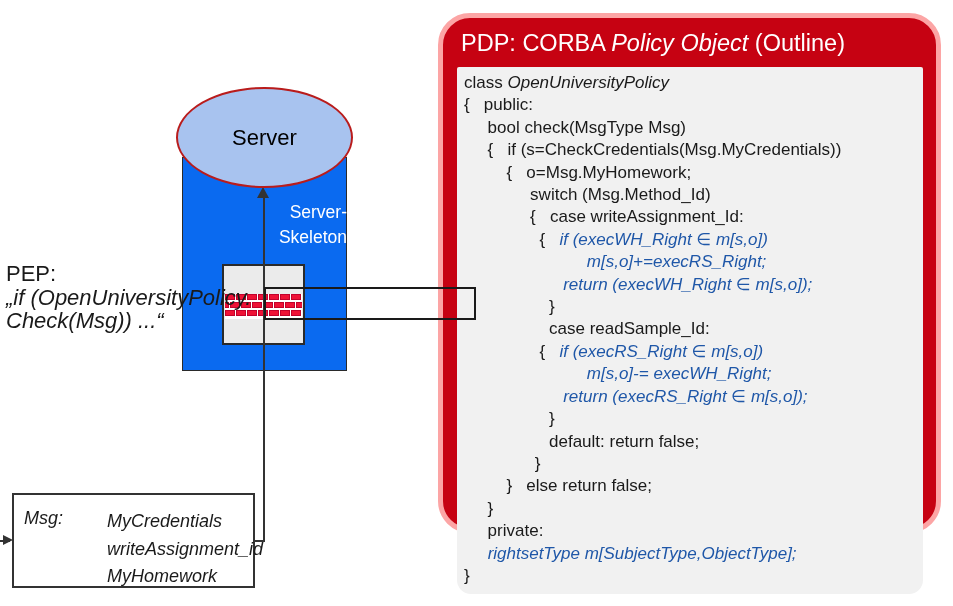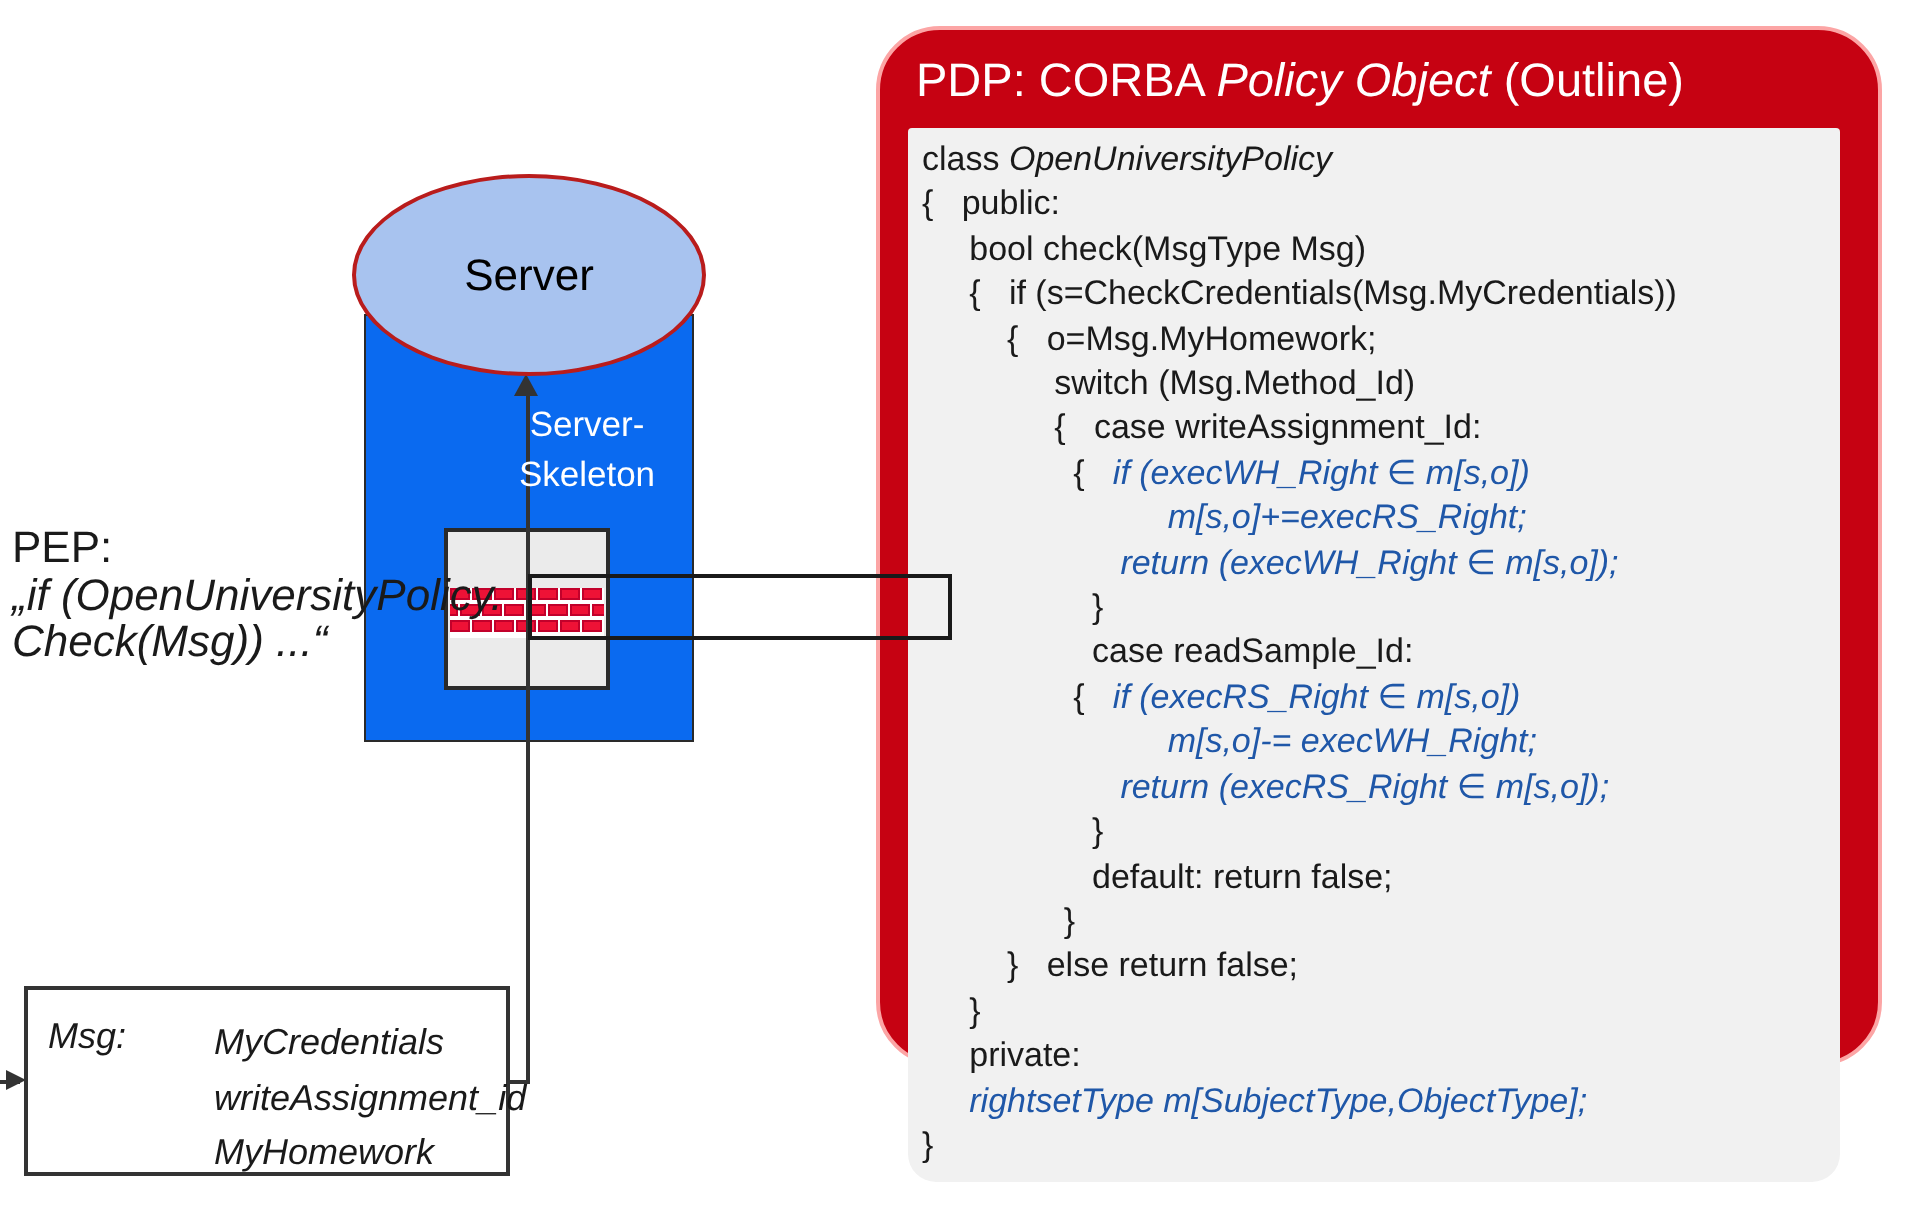--- a/index.html
+++ b/index.html
@@ -22,22 +22,22 @@
     display:flex;align-items:center;justify-content:center;
     font-size:22px;color:#000;
   }
 
   
   .skeleton-rect{
     left:182px;top:157px;width:165px;height:214px;
     background:var(--skeleton-blue);border:1px solid #2a2a2a;z-index:5;
   }
   .skeleton-label{
-    left:182px;top:200px;width:165px;text-align:center;color:#fff;
-    font-size:17.5px;line-height:25px;z-index:26;margin-left:29px;
+    left:182px;top:200px;width:165px;text-align:right;color:#fff;
+    font-size:17.5px;line-height:25px;z-index:26;
   }
 
   
   .firewall-box{
     left:222px;top:264px;width:83px;height:81px;
     background:#EBEBEB;border:2px solid #2a2a2a;z-index:15;
   }
   .brick-wall{
     left:225px;top:294px;width:77px;height:25px;z-index:16;
     background:#fff;overflow:hidden;
@@ -73,21 +73,21 @@
     left:12px;top:493px;width:243px;height:95px;background:#fff;
     border:2px solid #333;z-index:22;display:flex;
     padding:13px 0 0 10px;font-size:18px;font-style:italic;gap:44px;
   }
   .msg-label{width:46px;}
   .msg-items div{line-height:27.5px;}
 
   
   .pdp-panel{
     left:438px;top:13px;width:503px;height:520px;
-    background:var(--pdp-red);border:2px solid #fca5a5;border-radius:32px;z-index:10;
+    background:var(--pdp-red);border:5px solid #fca5a5;border-radius:32px;z-index:10;
   }
   .pdp-title{
     position:absolute;left:18px;top:12px;color:#fff;font-size:23.5px;white-space:pre;
   }
   .pdp-title .it{font-style:italic;}
   .code-box{
     position:absolute;left:14px;top:49px;width:466px;height:527px;
     background:var(--code-bg);border-radius:2px 2px 14px 14px;
     padding:5px 0 0 7px;overflow:hidden;
   }

